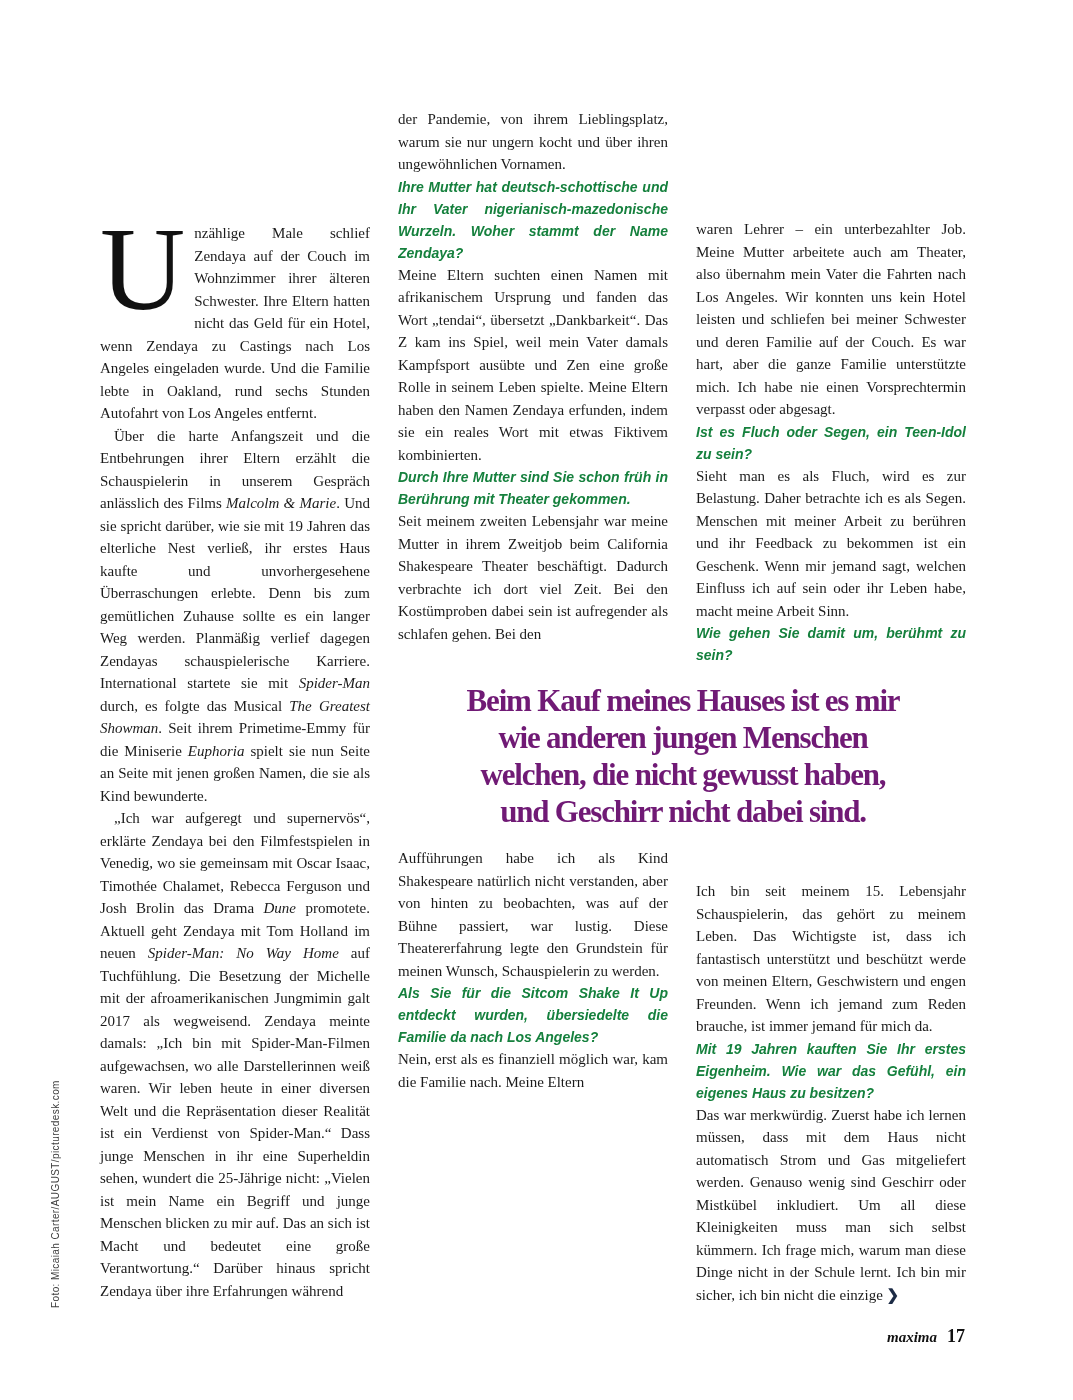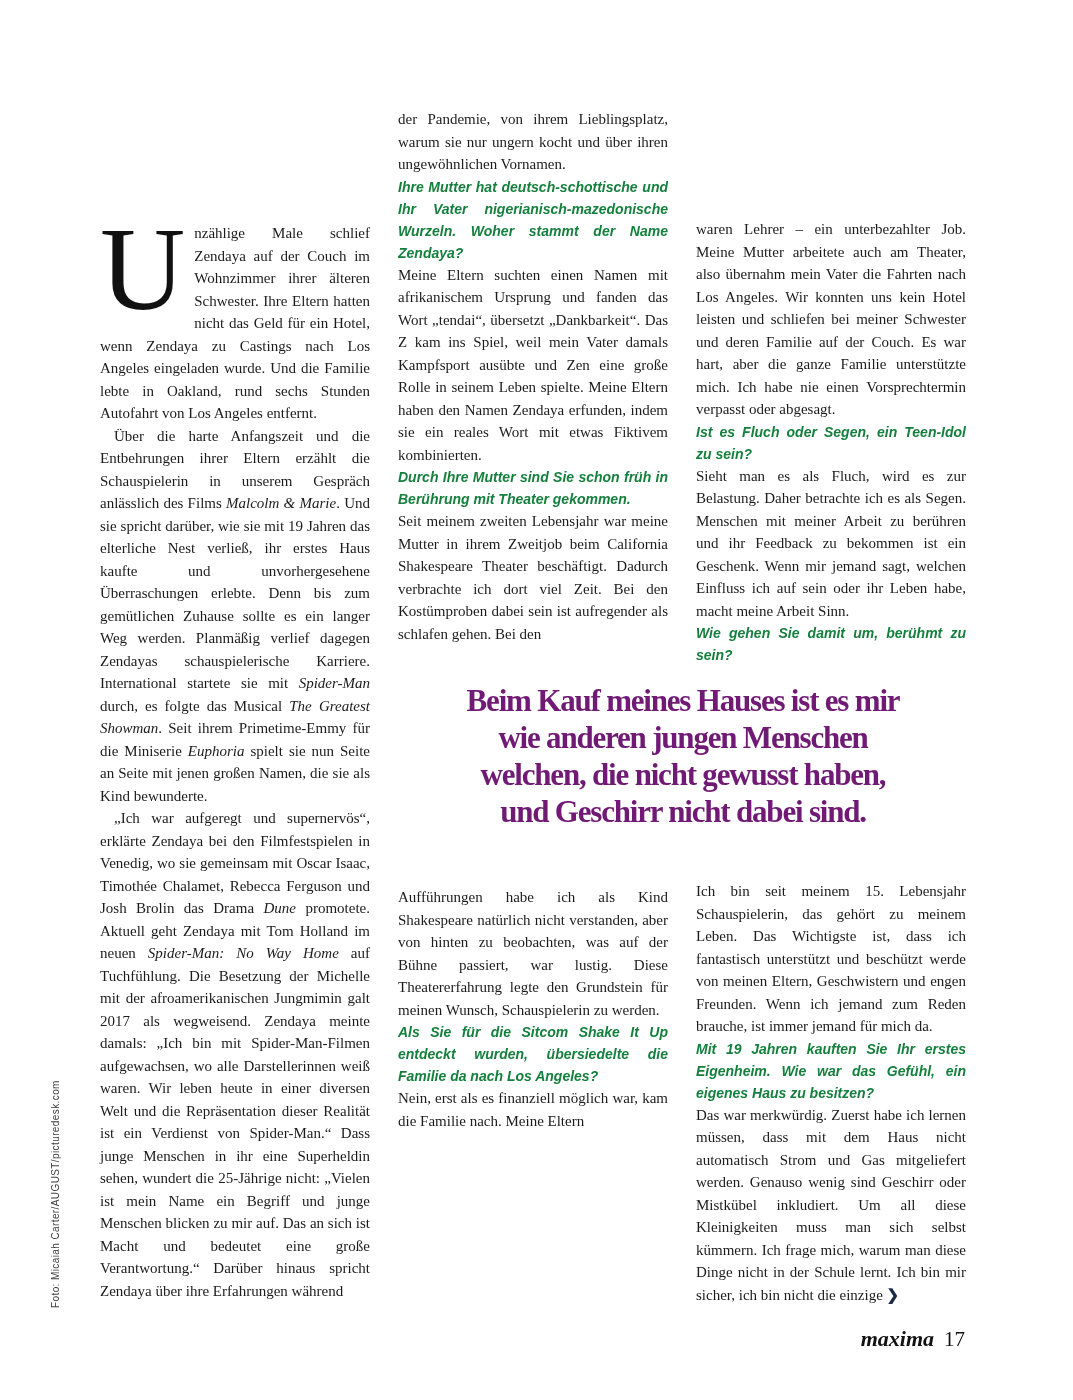--- a/index.html
+++ b/index.html
@@ -6,21 +6,21 @@
   html, body { background:#e9e9e9; }
   .page {
     position:relative; width:1073px; height:1400px; margin:0 auto;
     background:#ffffff; overflow:hidden;
     font-family:"Liberation Serif", serif; color:#1b1b1b;
   }
   .col { position:absolute; width:270px; }
   .col-left        { left:100px; top:222px; }
   .col-mid-top     { left:398px; top:108px;  height:568px; overflow:hidden; }
   .col-right-top   { left:696px; top:218px;  height:458px; overflow:hidden; }
-  .col-mid-bottom  { left:398px; top:886px; }
+  .col-mid-bottom  { left:398px; top:847px; }
   .col-right-bottom{ left:696px; top:880px; }
 
   .body {
     font-size:15px; line-height:22.5px; text-align:justify;
     hyphens:auto; -webkit-hyphens:auto;
   }
   .indent { text-indent:14px; }
   .q {
     font-family:"Liberation Sans", sans-serif; font-weight:700; font-style:italic;
     font-size:14px; line-height:22px; color:#15803d;
@@ -44,22 +44,22 @@
     position:absolute; left:50px; top:1062px; height:246px;
     writing-mode:vertical-rl; transform:rotate(180deg);
     font-family:"Liberation Sans", sans-serif; font-size:10px;
     color:#3c3c3c; letter-spacing:0.4px;
   }
 
   .footer {
     position:absolute; right:108px; top:1326px;
     display:flex; align-items:baseline; gap:10px;
   }
-  .mag  { font-style:italic; font-weight:700; font-size:22px; color:#111; }
-  .pnum { font-weight:400; font-size:21px; color:#111; }
+  .mag  { font-style:italic; font-weight:700; font-size:15px; color:#111; }
+  .pnum { font-weight:700; font-size:18px; color:#111; }
 
   .arrow { color:#1c2b45; font-weight:700; font-size:15px; }
 </style>
 </head>
 <body>
 
 <div class="page">
 
   <div class="credit">Foto: Micaiah Carter/AUGUST/picturedesk.com</div>
 

